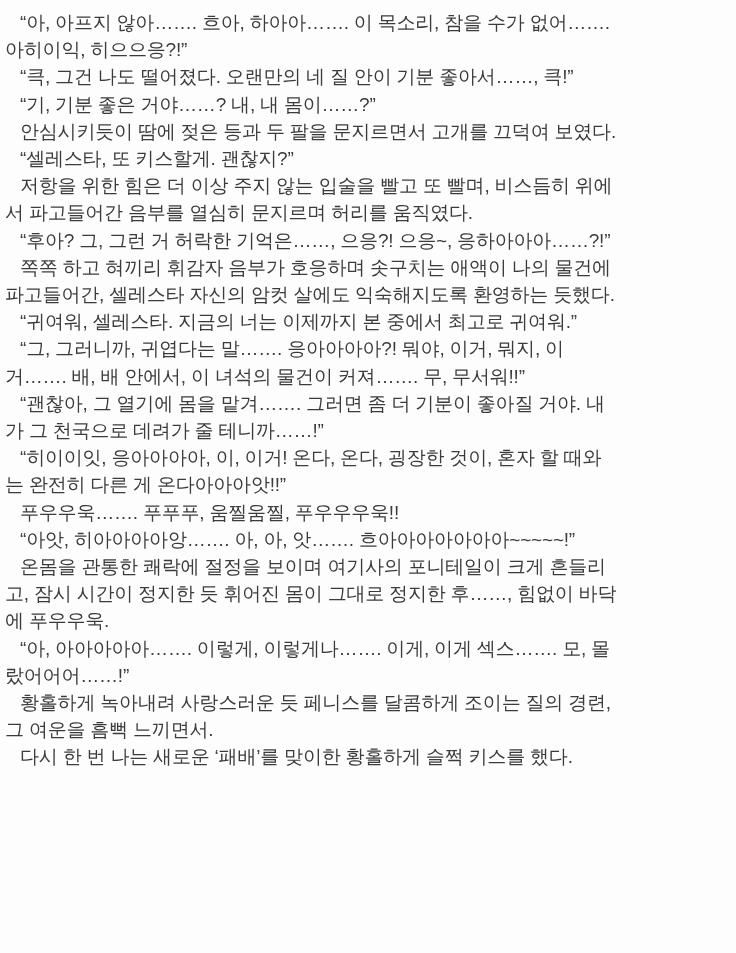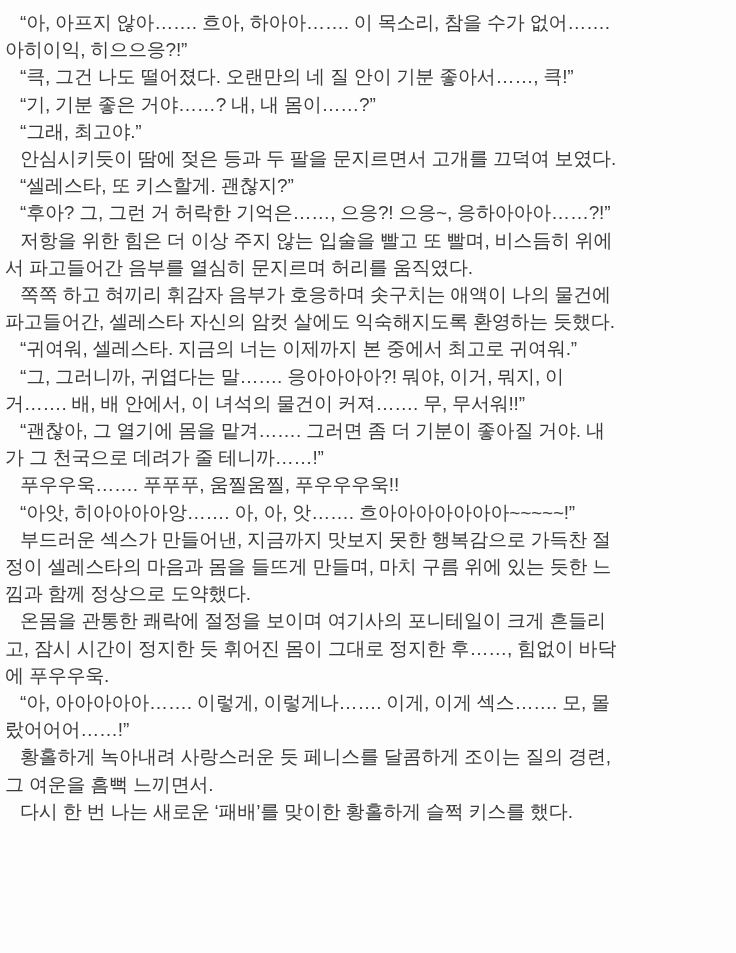--- a/index.html
+++ b/index.html
@@ -32,29 +32,28 @@
     text-align: left;
   }
 </style>
 </head>
 <body>
 
 <div class="page">
   <p>“아, 아프지 않아……. 흐아, 하아아……. 이 목소리, 참을 수가 없어……. 아히이익, 히으으응?!”</p>
   <p>“큭, 그건 나도 떨어졌다. 오랜만의 네 질 안이 기분 좋아서……, 큭!”</p>
   <p>“기, 기분 좋은 거야……? 내, 내 몸이……?”</p>
-  <p>“그래, 최고야.”</p>
   <p>안심시키듯이 땀에 젖은 등과 두 팔을 문지르면서 고개를 끄덕여 보였다.</p>
   <p>“셀레스타, 또 키스할게. 괜찮지?”</p>
+  <p>저항을 위한 힘은 더 이상 주지 않는 입술을 빨고 또 빨며, 비스듬히 위에서 파고들어간 음부를 열심히 문지르며 허리를 움직였다.</p>
   <p>“후아? 그, 그런 거 허락한 기억은……, 으응?! 으응~, 응하아아아……?!”</p>
-  <p>저항을 위한 힘은 더 이상 주지 않는 입술을 빨고 또 빨며, 비스듬히 위에서 파고들어간 음부를 열심히 문지르며 허리를 움직였다.</p>
   <p>쪽쪽 하고 혀끼리 휘감자 음부가 호응하며 솟구치는 애액이 나의 물건에 파고들어간, 셀레스타 자신의 암컷 살에도 익숙해지도록 환영하는 듯했다.</p>
   <p>“귀여워, 셀레스타. 지금의 너는 이제까지 본 중에서 최고로 귀여워.”</p>
   <p>“그, 그러니까, 귀엽다는 말……. 응아아아아?! 뭐야, 이거, 뭐지, 이거……. 배, 배 안에서, 이 녀석의 물건이 커져……. 무, 무서워!!”</p>
   <p>“괜찮아, 그 열기에 몸을 맡겨……. 그러면 좀 더 기분이 좋아질 거야. 내가 그 천국으로 데려가 줄 테니까……!”</p>
+  <p>“히이이잇, 응아아아아, 이, 이거! 온다, 온다, 굉장한 것이, 혼자 할 때와는 완전히 다른 게 온다아아아앗!!”</p>
   <p>푸우우욱……. 푸푸푸, 움찔움찔, 푸우우우욱!!</p>
   <p>“아앗, 히아아아아앙……. 아, 아, 앗……. 흐아아아아아아아~~~~~!”</p>
-  <p>부드러운 섹스가 만들어낸, 지금까지 맛보지 못한 행복감으로 가득찬 절정이 셀레스타의 마음과 몸을 들뜨게 만들며, 마치 구름 위에 있는 듯한 느낌과 함께 정상으로 도약했다.</p>
   <p>온몸을 관통한 쾌락에 절정을 보이며 여기사의 포니테일이 크게 흔들리고, 잠시 시간이 정지한 듯 휘어진 몸이 그대로 정지한 후……, 힘없이 바닥에 푸우우욱.</p>
   <p>“아, 아아아아아……. 이렇게, 이렇게나……. 이게, 이게 섹스……. 모, 몰랐어어어……!”</p>
   <p>황홀하게 녹아내려 사랑스러운 듯 페니스를 달콤하게 조이는 질의 경련, 그 여운을 흠뻑 느끼면서.</p>
   <p>다시 한 번 나는 새로운 ‘패배’를 맞이한 황홀하게 슬쩍 키스를 했다.</p>
 </div>
 
 </body></html>

